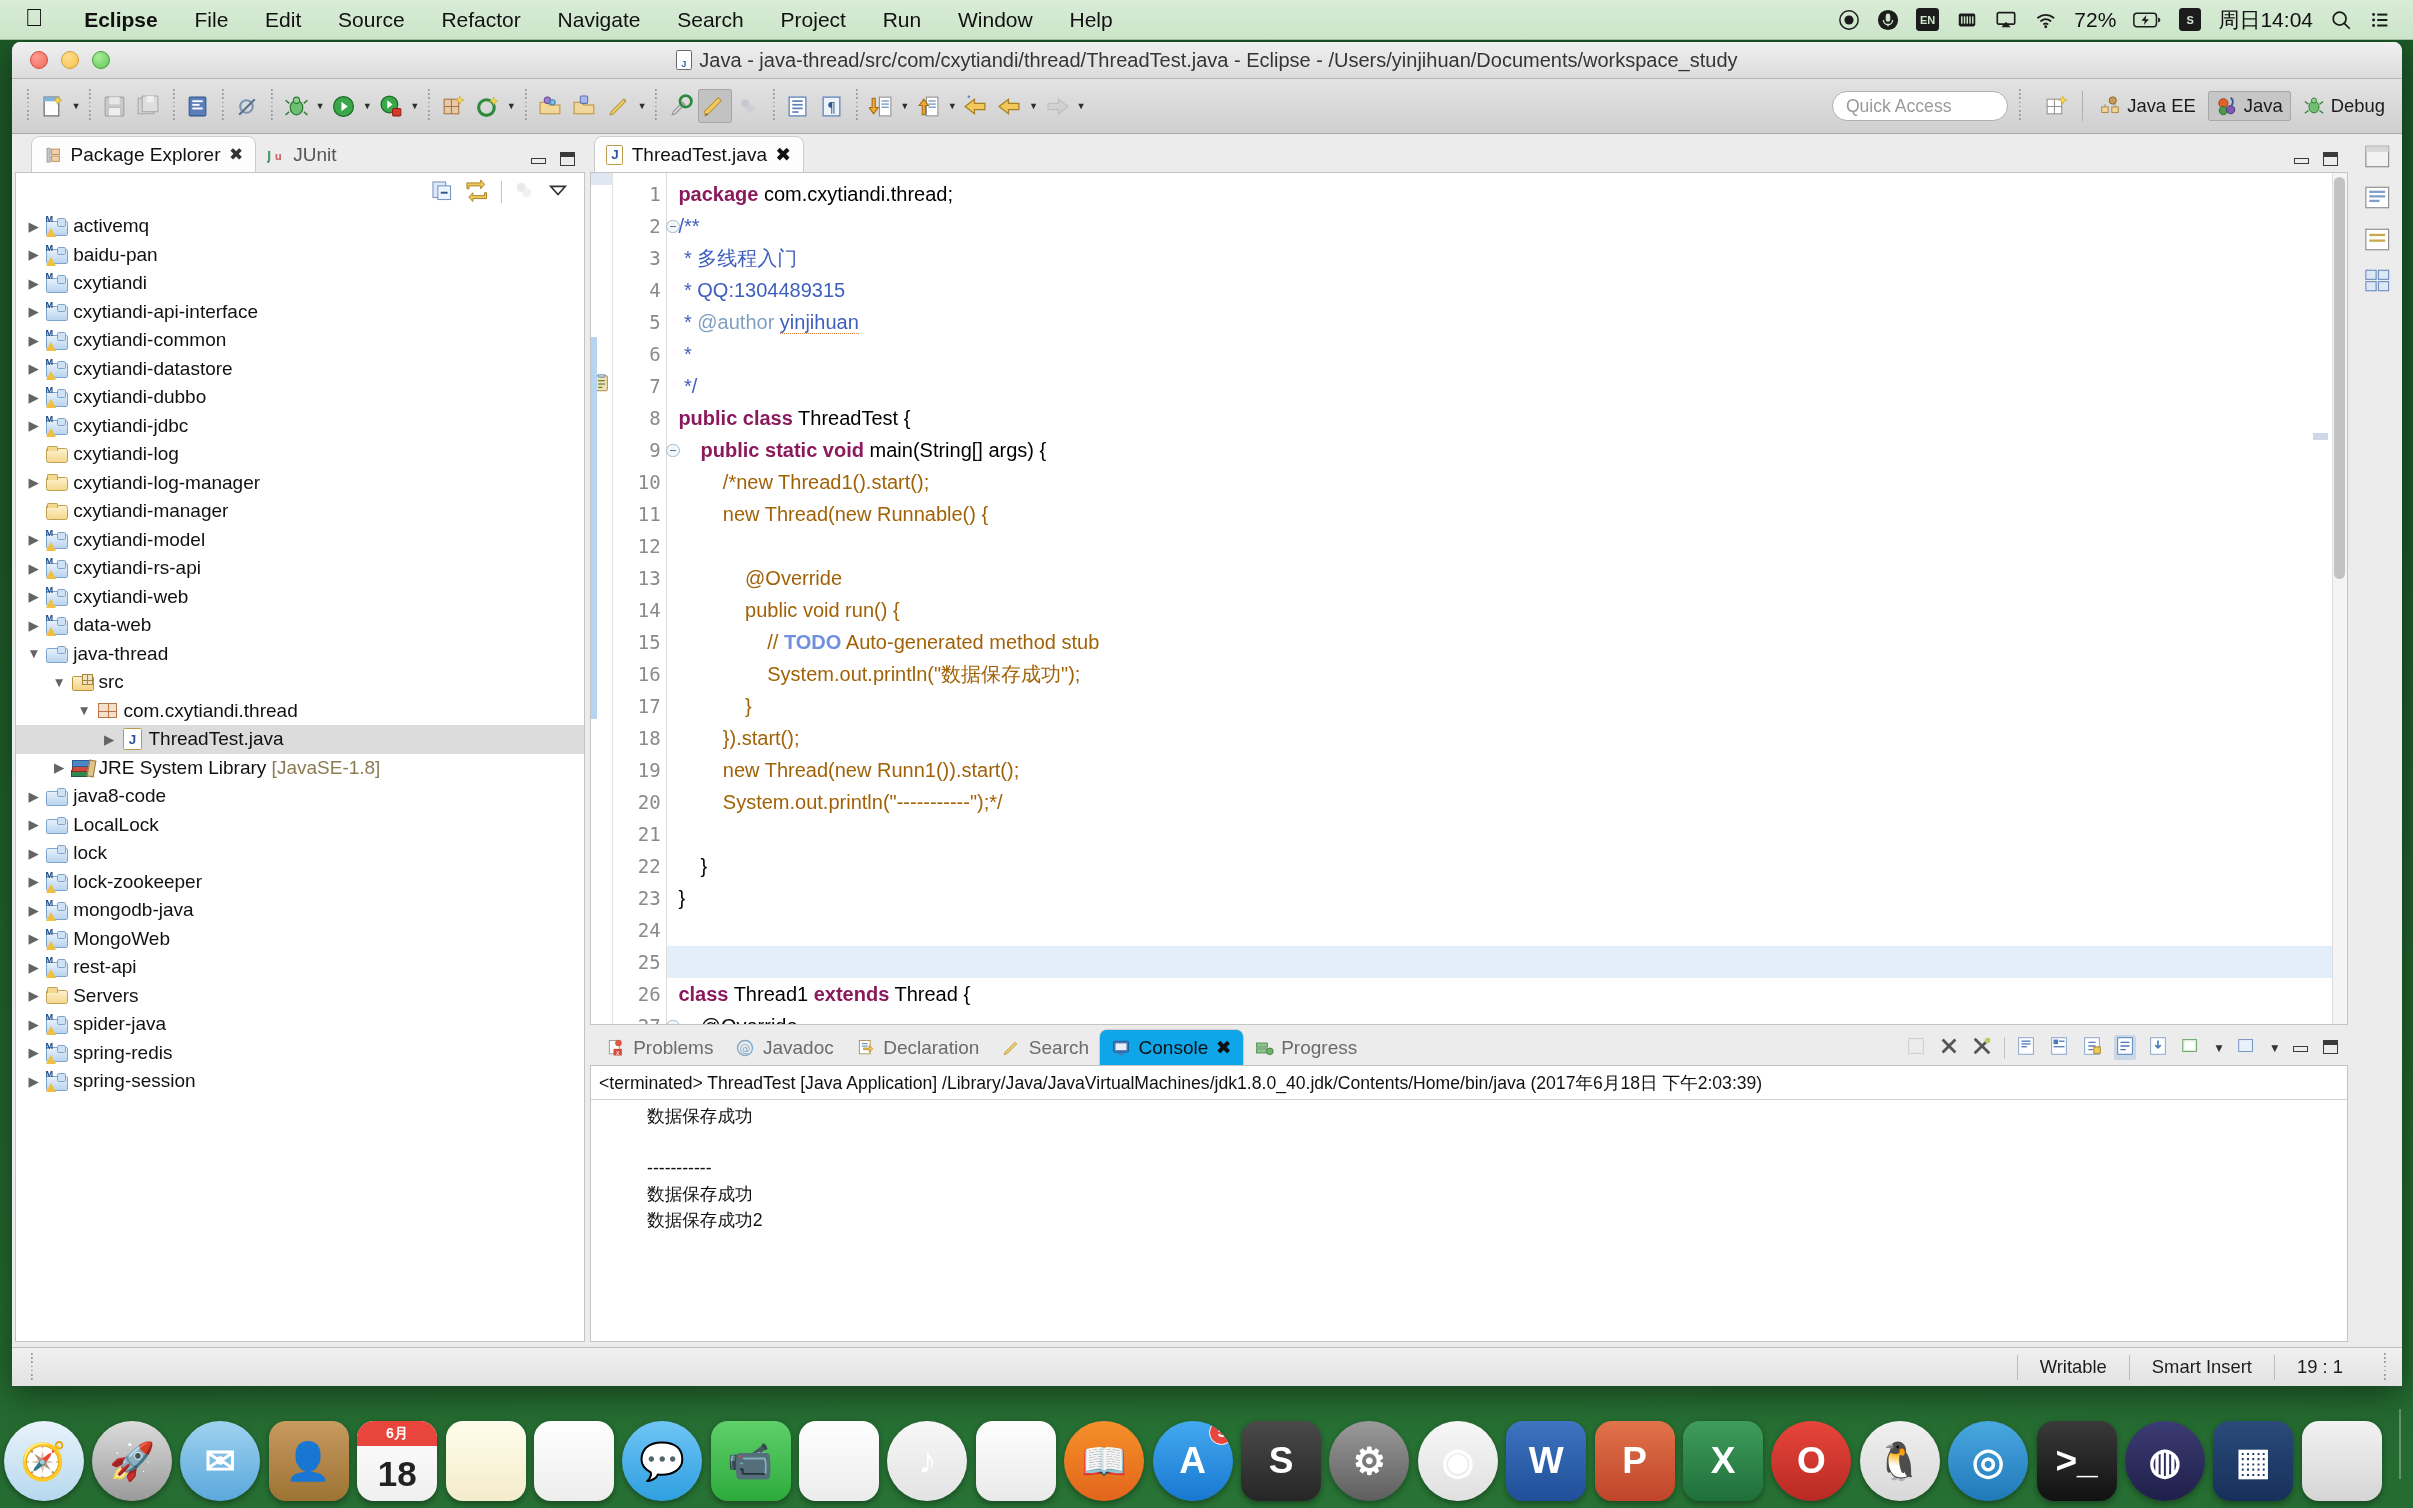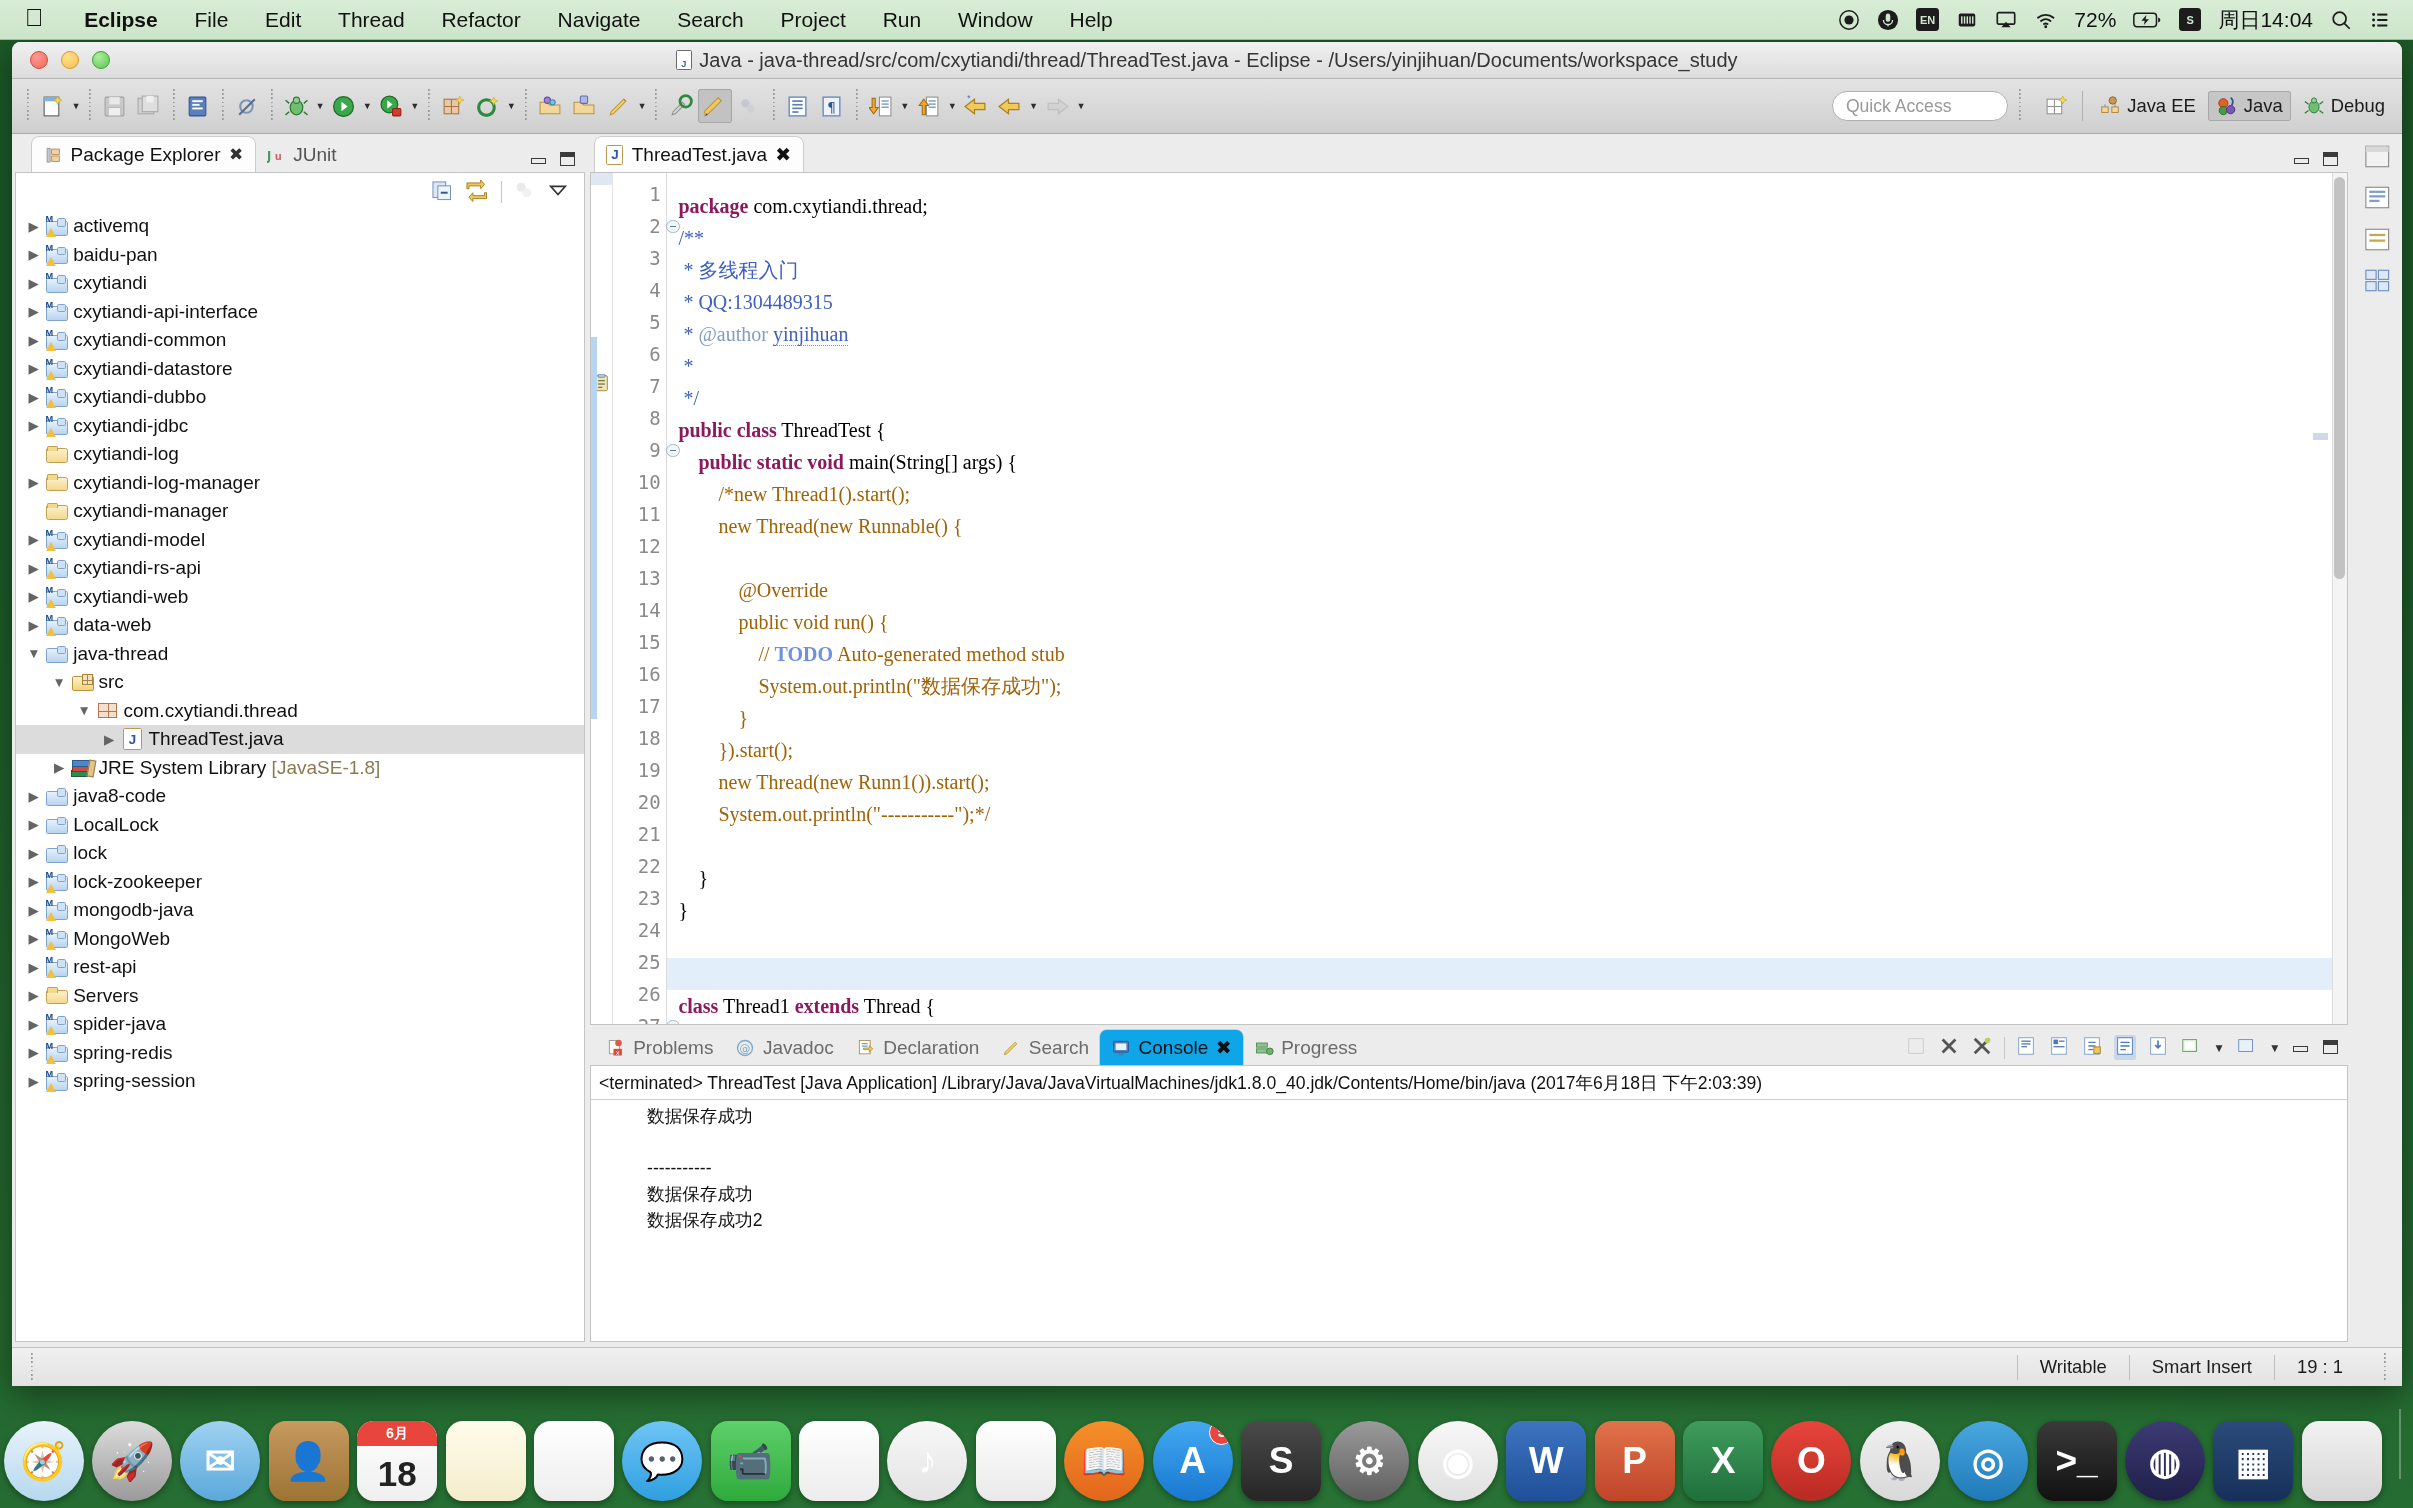--- a/index.html
+++ b/index.html
@@ -237,22 +237,22 @@
     text-align: right; padding-top: 5px;
   }
   #gutter .ln { height: 32px; line-height: 32px; padding-right: 5px; position: relative; }
   .fold {
     position: absolute; right: -14.2px; top: 9.2px; width: 13.4px; height: 13.4px;
     border: 0.8px solid #9fb8cc; border-radius: 50%; background: #f2f7fb;
   }
   .fold::after { content:""; position: absolute; left: 2.5px; right: 2.5px; top: 5px; height: 1.3px; background: #5b7c97; }
   #code-area {
     flex: 1 1 auto; position: relative; overflow: hidden;
-    font-family: Liberation Serif, serif; font-size: 20px;
-    padding-top: 17px; white-space: pre;
+    font-family: Liberation Sans, sans-serif; font-size: 20px;
+    padding-top: 5px; white-space: pre;
   }
   #code-area .cl { height: 32px; line-height: 32px; padding-left: 11.7px; position: relative; }
   #code-area .cl.cur { background: #e3eefb; }
   .kw { color: #8a1a5c; font-weight: bold; }
   .cmt { color: #a16207; }
   .jdoc { color: #3f5fbf; }
   .jtag { color: #7f9fbf; }
   .todo { color: #6f8fdf; font-weight: bold; }
   .spell { border-bottom: 1.7px dotted #e07a3a; }
   #vscroll {
@@ -325,21 +325,21 @@
 <body>
 
 <div id="desktop"></div>
 
 <div id="menubar">
   <div class="mb-apple"></div>
   <div id="mb-items" style="display:flex;align-items:center;">
       <div class="mb-item bold">Eclipse</div>
       <div class="mb-item">File</div>
       <div class="mb-item">Edit</div>
-      <div class="mb-item">Thread</div>
+      <div class="mb-item">Source</div>
       <div class="mb-item">Refactor</div>
       <div class="mb-item">Navigate</div>
       <div class="mb-item">Search</div>
       <div class="mb-item">Project</div>
       <div class="mb-item">Run</div>
       <div class="mb-item">Window</div>
       <div class="mb-item">Help</div>
     </div>
   <div class="mb-right">
     <span class="mb-icon">

